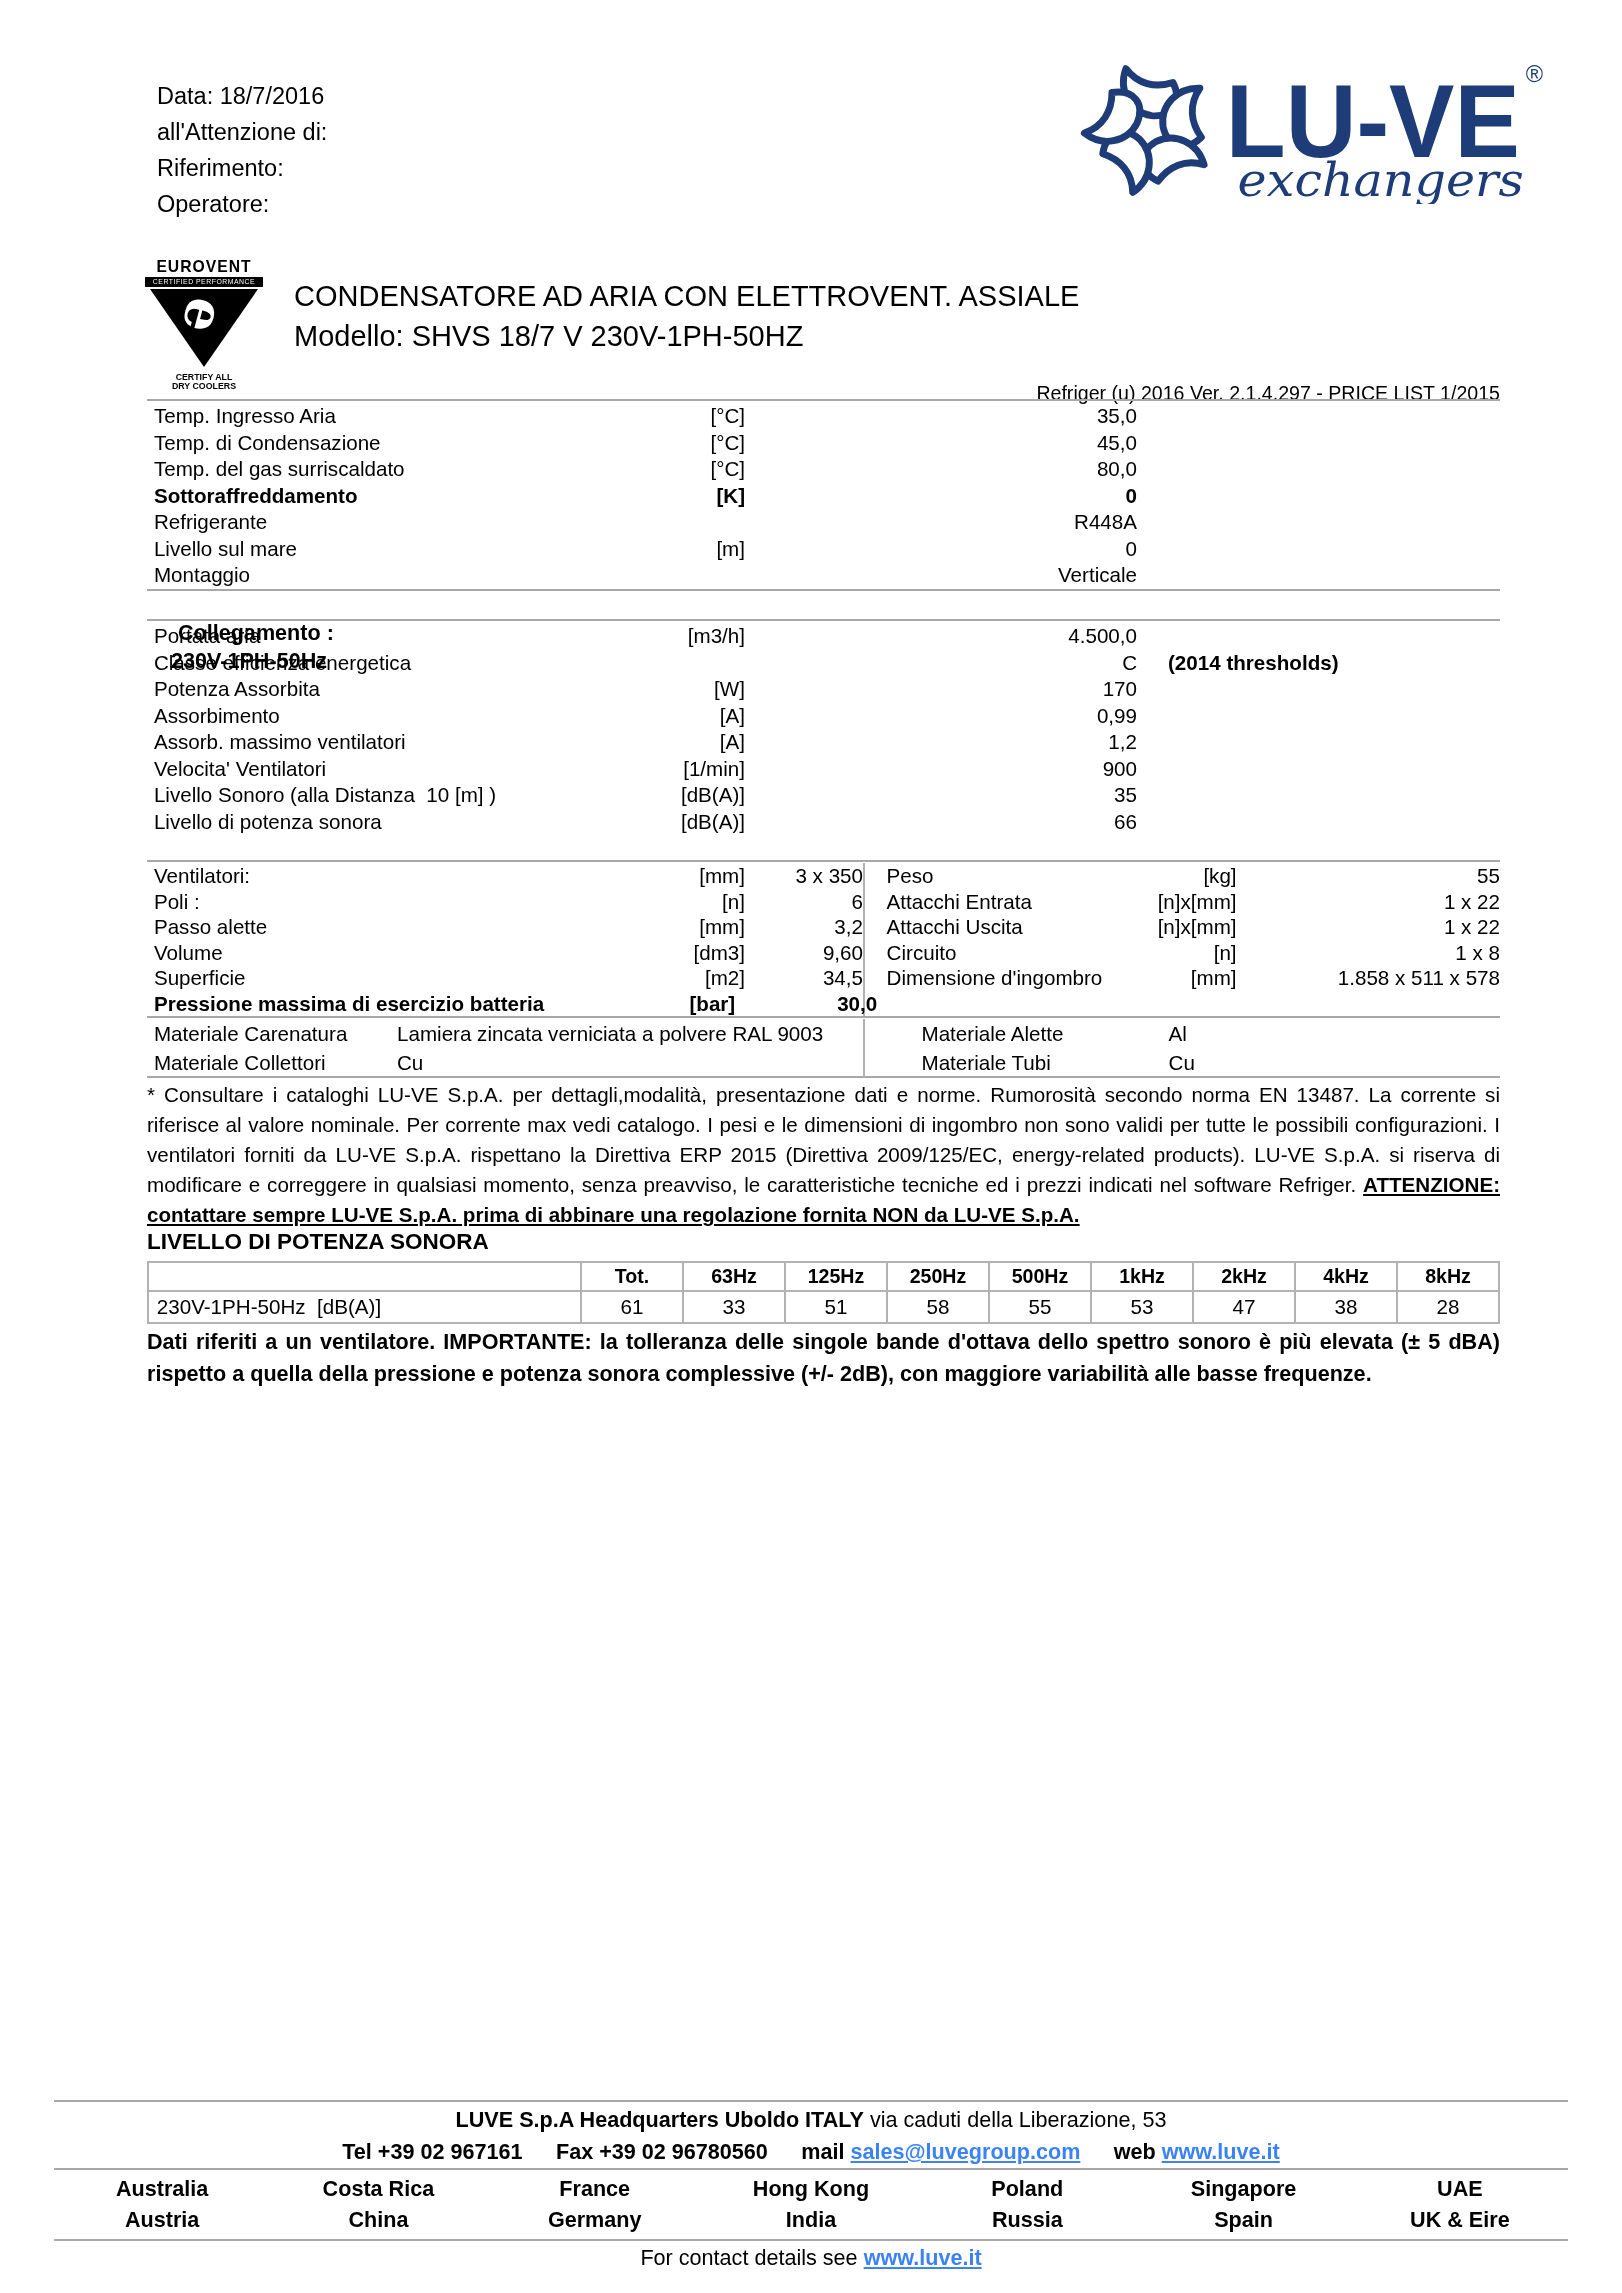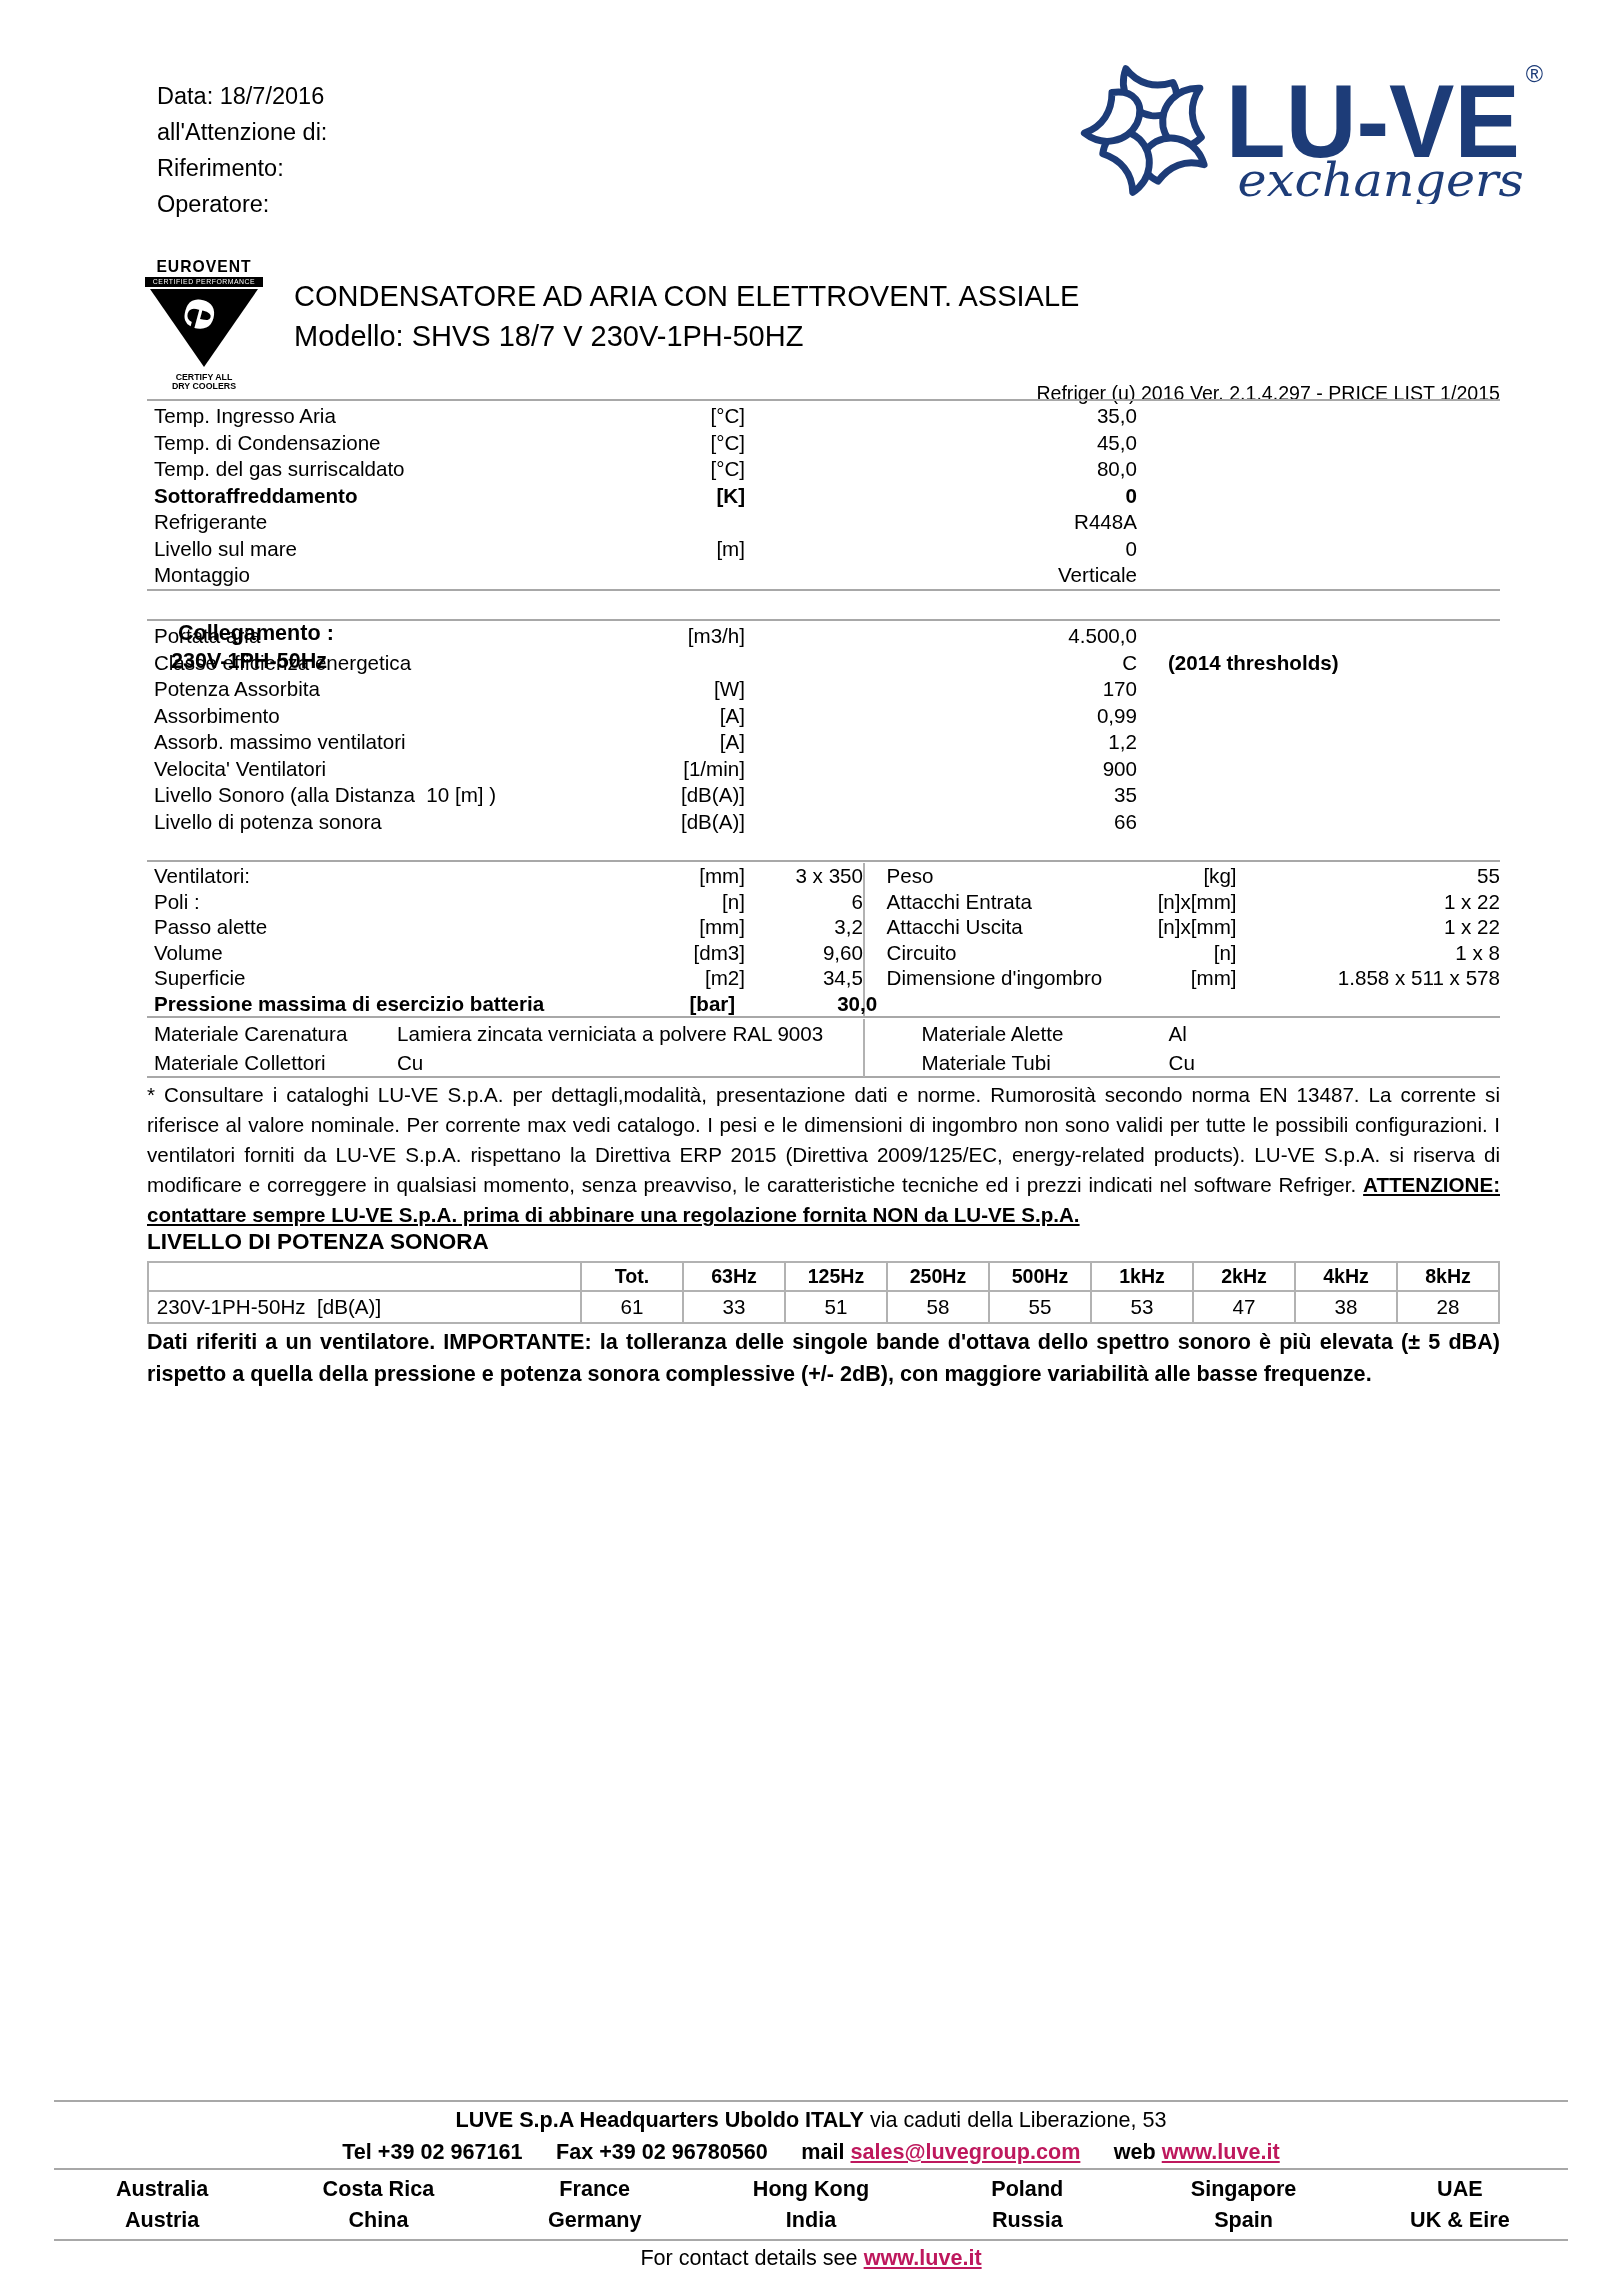--- a/index.html
+++ b/index.html
@@ -85,21 +85,21 @@
   .f-rule{position:absolute;left:54px;width:1514px;border-top:2px solid #a8a8a8;height:0;}
   #frule1{top:2100px}#frule2{top:2168px}#frule3{top:2239px}
   .f-line{position:absolute;left:0;width:100%;text-align:center;font-size:21.6px;line-height:29px;}
   #fline1{top:2105px;}
   #fline2{top:2137px;font-weight:bold;}
   #fline2 .seg{margin:0 13.7px;}
   .f-bold{font-weight:bold;}
   #countries{position:absolute;top:2173px;left:54px;width:1514px;display:grid;
              grid-template-columns:repeat(7,1fr);font-weight:bold;font-size:21.6px;line-height:31px;text-align:center;}
   #fcontact{top:2243px;}
-  .lnk{color:#be185d;text-decoration:underline;font-weight:bold;cursor:pointer;}
+  .lnk{color:#3b82f6;text-decoration:underline;font-weight:bold;cursor:pointer;}
 </style>
 </head>
 <body>
 
 <div class="page">
 
   <div class="meta">
     <div>Data: 18/7/2016</div>
     <div>all'Attenzione di:</div>
     <div>Riferimento:</div>

